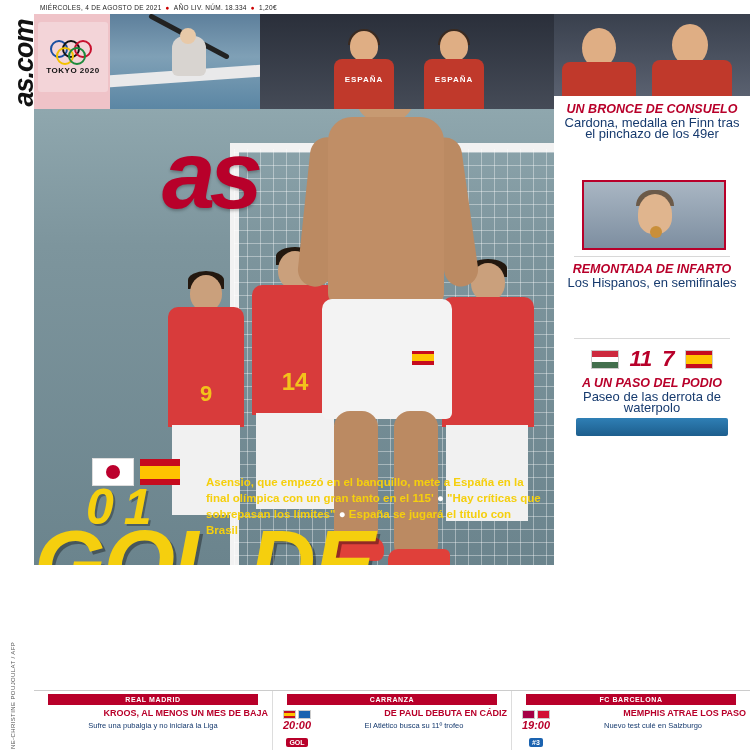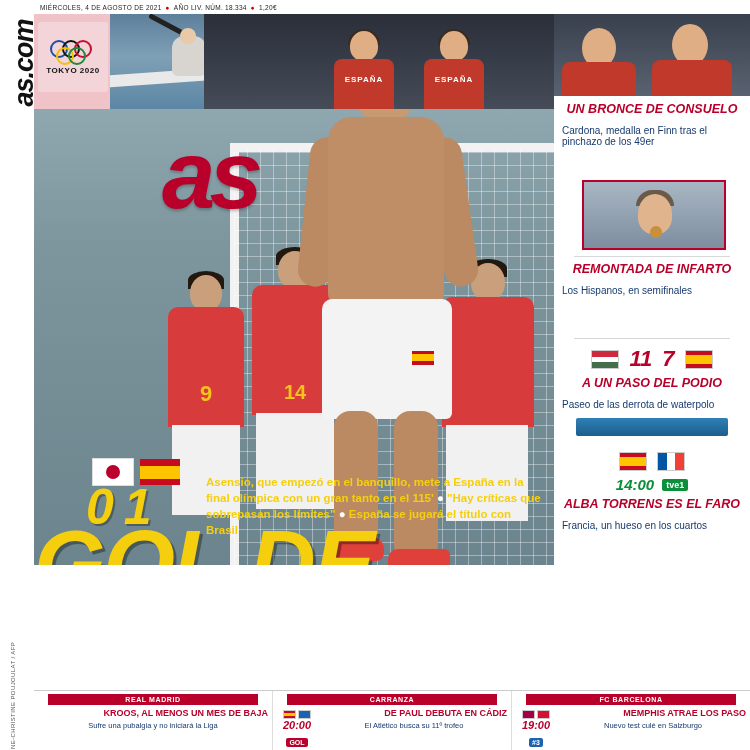--- a/index.html
+++ b/index.html
@@ -75,21 +75,21 @@
     position:absolute;left:232px;top:6px;right:6px;
     color:#b8002a;font-size:20px;font-weight:bold;font-style:italic;
     letter-spacing:-.3px;text-align:center;
   }
   .banner .sub{
     position:absolute;left:232px;top:32px;right:6px;
     color:#163a6e;font-size:9.5px;line-height:12px;text-align:left;
   }
   .banner .bullet{color:#b8002a;font-weight:bold;}
   .banner .athletes{
-    position:absolute;right:0;top:0;width:350px;height:95px;
+    position:absolute;right:0;top:0;width:294px;height:95px;
     background:linear-gradient(180deg,#2a2f3a 0%,#454b57 100%);
     overflow:hidden;
   }
   .gasol{position:absolute;bottom:0;width:80px;height:78px;}
   .gasol .h{position:absolute;left:26px;top:0;width:28px;height:30px;background:#dfae84;border-radius:50% 50% 45% 45%;}
   .gasol .hair{position:absolute;left:24px;top:-2px;width:32px;height:16px;background:#3a2a20;border-radius:16px 16px 0 0;}
   .gasol .t{position:absolute;left:10px;top:28px;width:60px;height:50px;background:#c0392b;border-radius:8px 8px 0 0;}
   .gasol .t .txt{position:absolute;left:0;right:0;top:16px;text-align:center;color:#fff;font-size:8px;font-weight:bold;letter-spacing:1px;}
   .g1{right:150px;}
   .g2{right:60px;}
@@ -123,21 +123,21 @@
   .p1{left:134px;width:76px;height:300px;}
   .p1 .head{top:0;width:32px;height:36px;}
   .p1 .hair{top:-4px;width:36px;height:18px;}
   .p1 .shirt{top:32px;width:76px;height:120px;}
   .p1 .num{top:74px;font-size:22px;}
   .p1 .shorts{top:150px;width:68px;height:90px;}
   .p2{left:218px;width:86px;height:330px;}
   .p2 .head{top:6px;width:34px;height:38px;}
   .p2 .hair{top:2px;width:38px;height:18px;}
   .p2 .shirt{top:40px;width:86px;height:130px;}
-  .p2 .num{top:96px;font-size:20px;}
+  .p2 .num{top:83px;font-size:24px;}
   .p2 .shorts{top:168px;width:78px;height:96px;}
   .p3{left:408px;width:92px;height:330px;}
   .p3 .head{top:18px;width:34px;height:38px;}
   .p3 .hair{top:14px;width:38px;height:18px;}
   .p3 .shirt{top:52px;width:92px;height:130px;}
   .p3 .num{top:96px;font-size:22px;}
   .p3 .shorts{top:180px;width:82px;height:96px;}
   
   .hero{position:absolute;left:268px;bottom:-6px;width:170px;height:520px;}
   .hero .head{position:absolute;left:52px;top:0;width:62px;height:72px;background:#c79a72;border-radius:50% 50% 44% 44%;}
@@ -188,21 +188,21 @@
   .rail .photo1{
     position:absolute;left:0;top:0;width:196px;height:82px;
     background:linear-gradient(180deg,#39404d 0%,#5a6170 100%);overflow:hidden;
   }
   .rail .photo1 .h1{position:absolute;left:28px;top:14px;width:34px;height:40px;background:#dfae84;border-radius:50%;}
   .rail .photo1 .b1{position:absolute;left:8px;top:48px;width:74px;height:40px;background:#c0392b;border-radius:8px 8px 0 0;}
   .rail .photo1 .h2{position:absolute;left:118px;top:10px;width:36px;height:42px;background:#dfae84;border-radius:50%;}
   .rail .photo1 .b2{position:absolute;left:98px;top:46px;width:80px;height:42px;background:#c0392b;border-radius:8px 8px 0 0;}
   .rk{padding:4px 8px 2px 8px;}
   .rk .kick{color:#b8002a;font-size:12.5px;font-weight:bold;font-style:italic;text-align:center;line-height:14px;}
-  .rk .txt{color:#163a6e;font-size:10px;line-height:10.5px;text-align:left;margin-top:10px;}
+  .rk .txt{color:#163a6e;font-size:13px;line-height:10.5px;text-align:center;margin-top:2px;}
   .rail .photo2{
     position:absolute;left:28px;top:166px;width:140px;height:66px;
     background:linear-gradient(180deg,#a9b6c3 0%,#7d8ea0 100%);
     border:2px solid #b8002a;overflow:hidden;
   }
   .photo2 .face{position:absolute;left:54px;top:12px;width:34px;height:40px;background:#e0b58e;border-radius:50% 50% 42% 42%;}
   .photo2 .hair{position:absolute;left:52px;top:8px;width:38px;height:16px;background:#6b5a49;border-radius:18px 18px 0 0;}
   .photo2 .medal{position:absolute;left:66px;top:44px;width:12px;height:12px;background:#c98f3a;border-radius:50%;}
   .scoreline{
     display:flex;align-items:center;justify-content:center;gap:10px;margin-top:6px;
@@ -414,32 +414,20 @@
           <span class="n">11</span>
           <span class="n">7</span>
           <div class="fl fl-es"></div>
         </div>
         <div class="kick" style="margin-top:4px;">A UN PASO DEL PODIO</div>
         <div class="txt">Paseo de las derrota de waterpolo</div>
       </div>
 
       <div class="waterpolo"></div>
 
-      <div class="rk" style="position:absolute;top:428px;left:0;right:0;">
-        <div class="scoreline">
-          <div class="fl fl-es"></div>
-          <div class="fl fl-fr"></div>
-        </div>
-        <div class="timebox">
-          <span class="t">14:00</span>
-          <span class="ch">tve1</span>
-        </div>
-        <div class="kick" style="margin-top:4px;">ALBA TORRENS ES EL FARO</div>
-        <div class="txt">Francia, un hueso en los cuartos</div>
-      </div>
 
     </div>
   </div>
 
   <div class="bottom">
 
     <div class="bcell">
       <div class="btag">REAL MADRID</div>
       <div class="bhead">KROOS, AL MENOS UN MES DE BAJA</div>
       <div class="bsub">Sufre una pubalgia y no iniciará la Liga</div>

